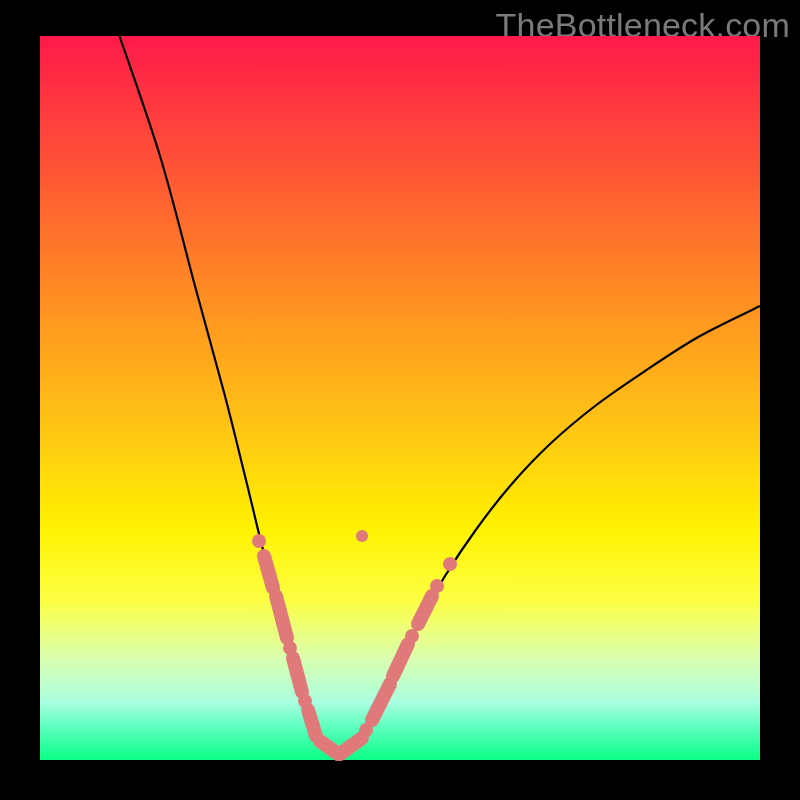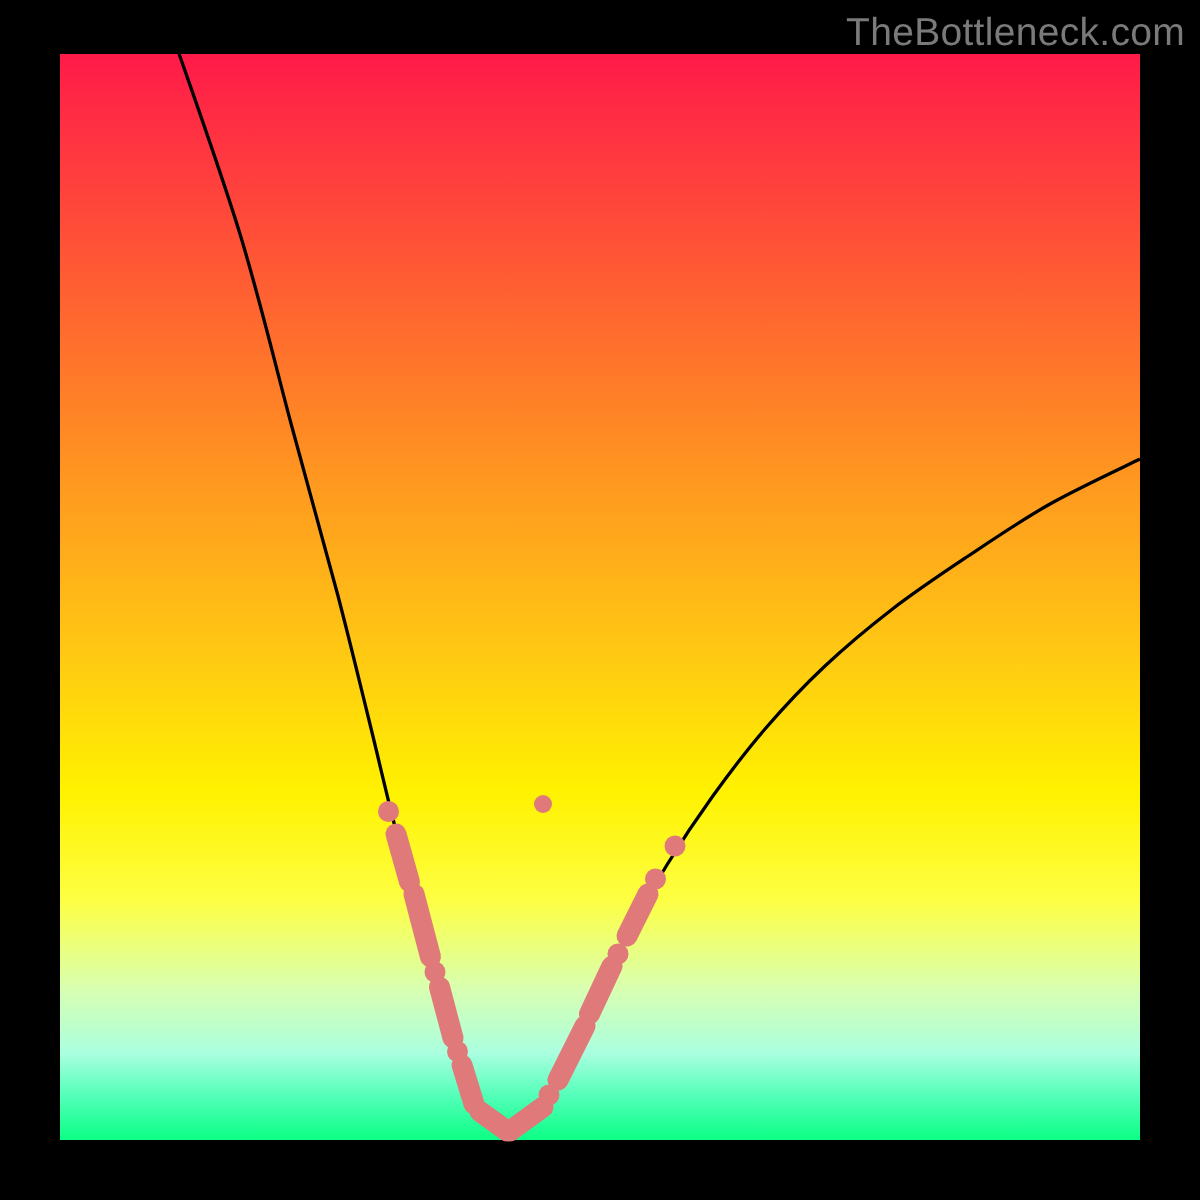--- a/index.html
+++ b/index.html
@@ -35,21 +35,21 @@
       #aaffe0 92%,
       #52ffb8 96%,
       #0bff85 100%
     );
   }
   .watermark {
     position: absolute;
     top: 6px;
     right: 10px;
     color: #7a7a7a;
-    font-size: 26px;
+    font-size: 34px;
     font-weight: 500;
     letter-spacing: 0.2px;
     user-select: none;
   }
   svg.curve {
     position: absolute;
     left: 0;
     top: 0;
     width: 720px;
     height: 724px;

